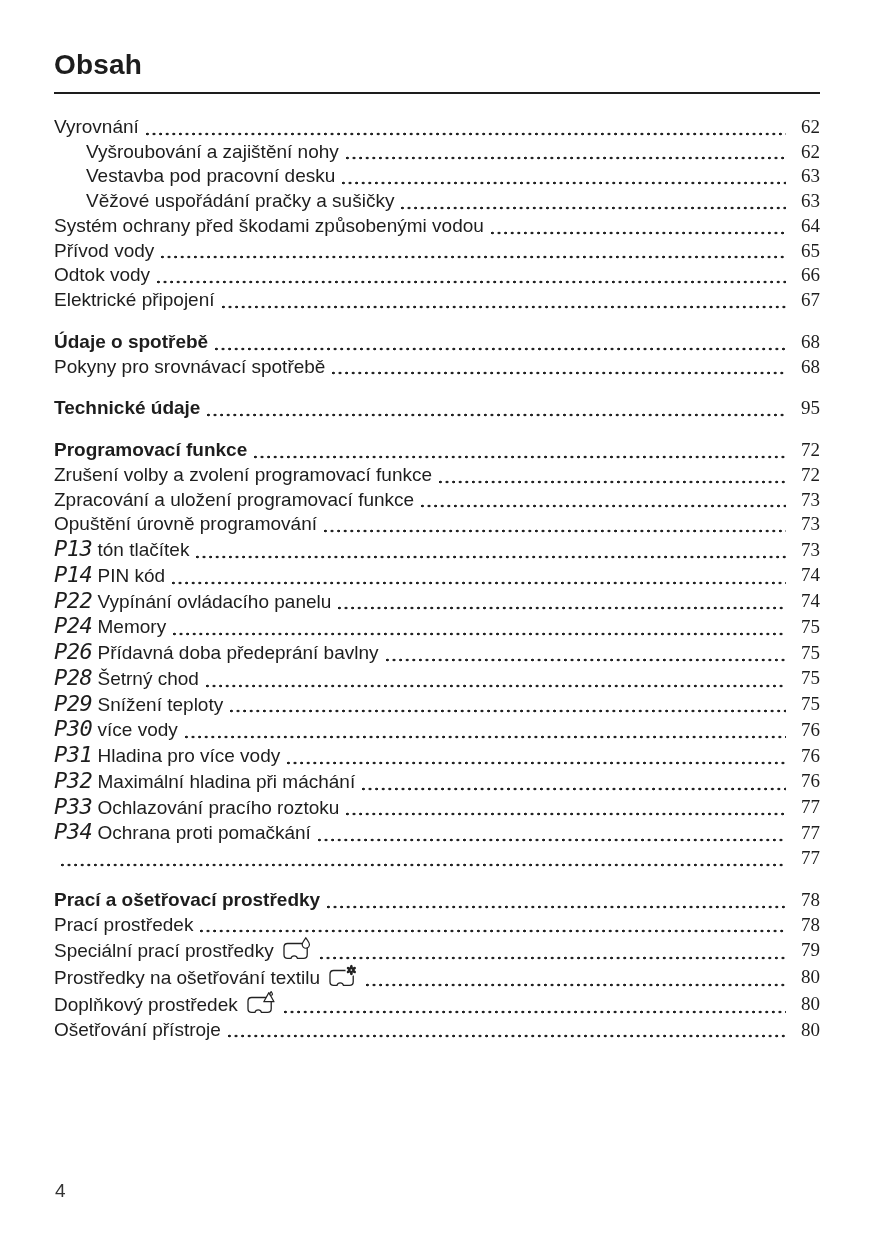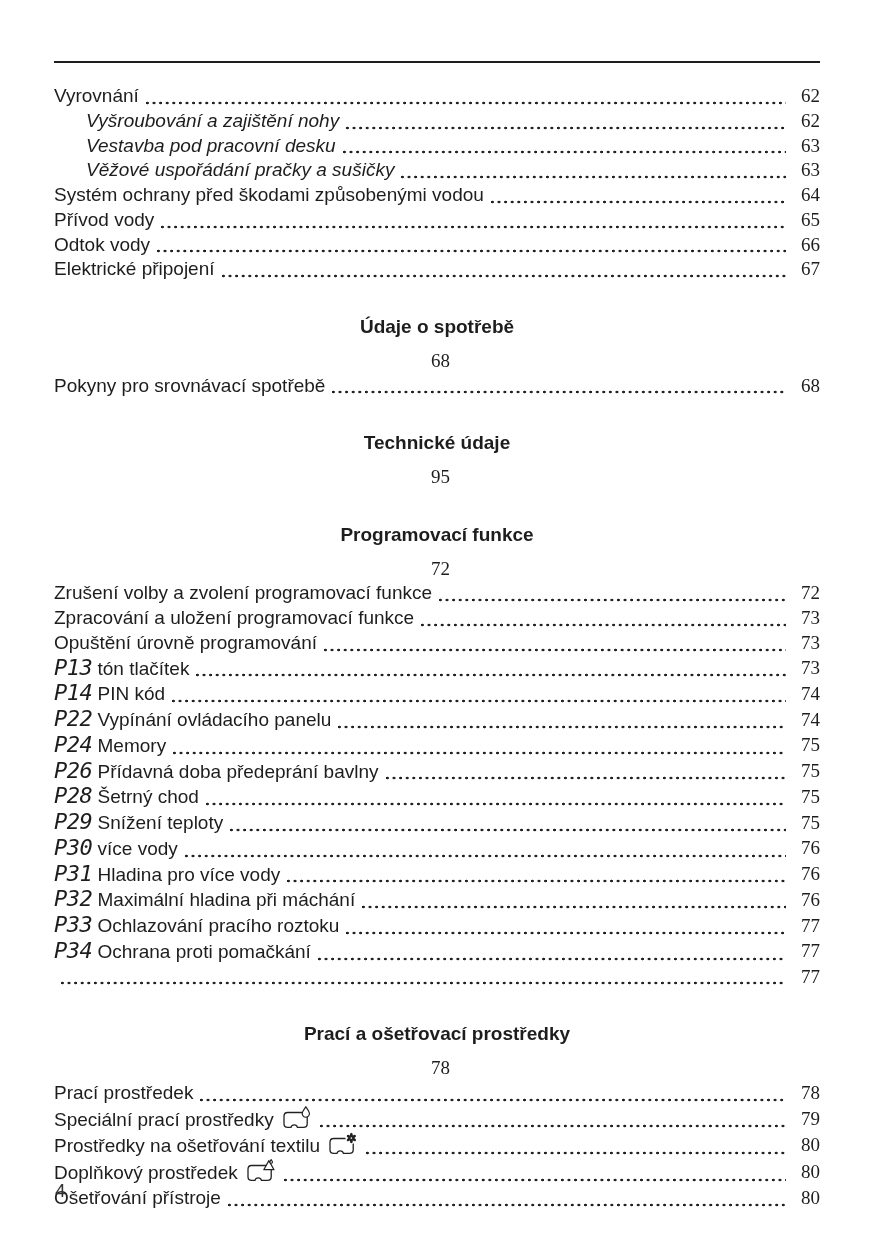--- a/index.html
+++ b/index.html
@@ -27,22 +27,22 @@
     margin-top: 11px;
   }
   .toc { margin-top: 21px; }
   .row {
     display: flex;
     align-items: center;
     font-size: 19px;
     line-height: 24.75px;
     white-space: nowrap;
   }
-  .row.gap { margin-top: 33px; flex-direction: column; }
-  .row.indent .label { padding-left: 32px; font-style: italic; }
+  .row.gap { margin-top: 17px; }
+  .row.indent .label { padding-left: 32px; }
   .row.bold .label { font-weight: bold; }
   .label { flex: 0 0 auto; }
   .pcode {
     font-family: "DejaVu Sans Mono", monospace;
     font-style: italic;
     font-size: 22px;
     letter-spacing: -0.5px;
   }
   .leader {
     flex: 1 1 auto;
@@ -70,20 +70,21 @@
     left: 55px;
     top: 1180px;
     font-size: 19px;
     color: #333333;
   }
 </style>
 </head>
 <body>
 
 <div class="page">
+  <h1 class="title">Obsah</h1>
   <div class="rule"></div>
   <div class="toc">
       <div class="row">
         <span class="label">Vyrovnání</span>
         <span class="leader"></span>
         <span class="pagenum">62</span>
       </div>
       <div class="row indent">
         <span class="label">Vyšroubování a zajištění nohy</span>
         <span class="leader"></span>

